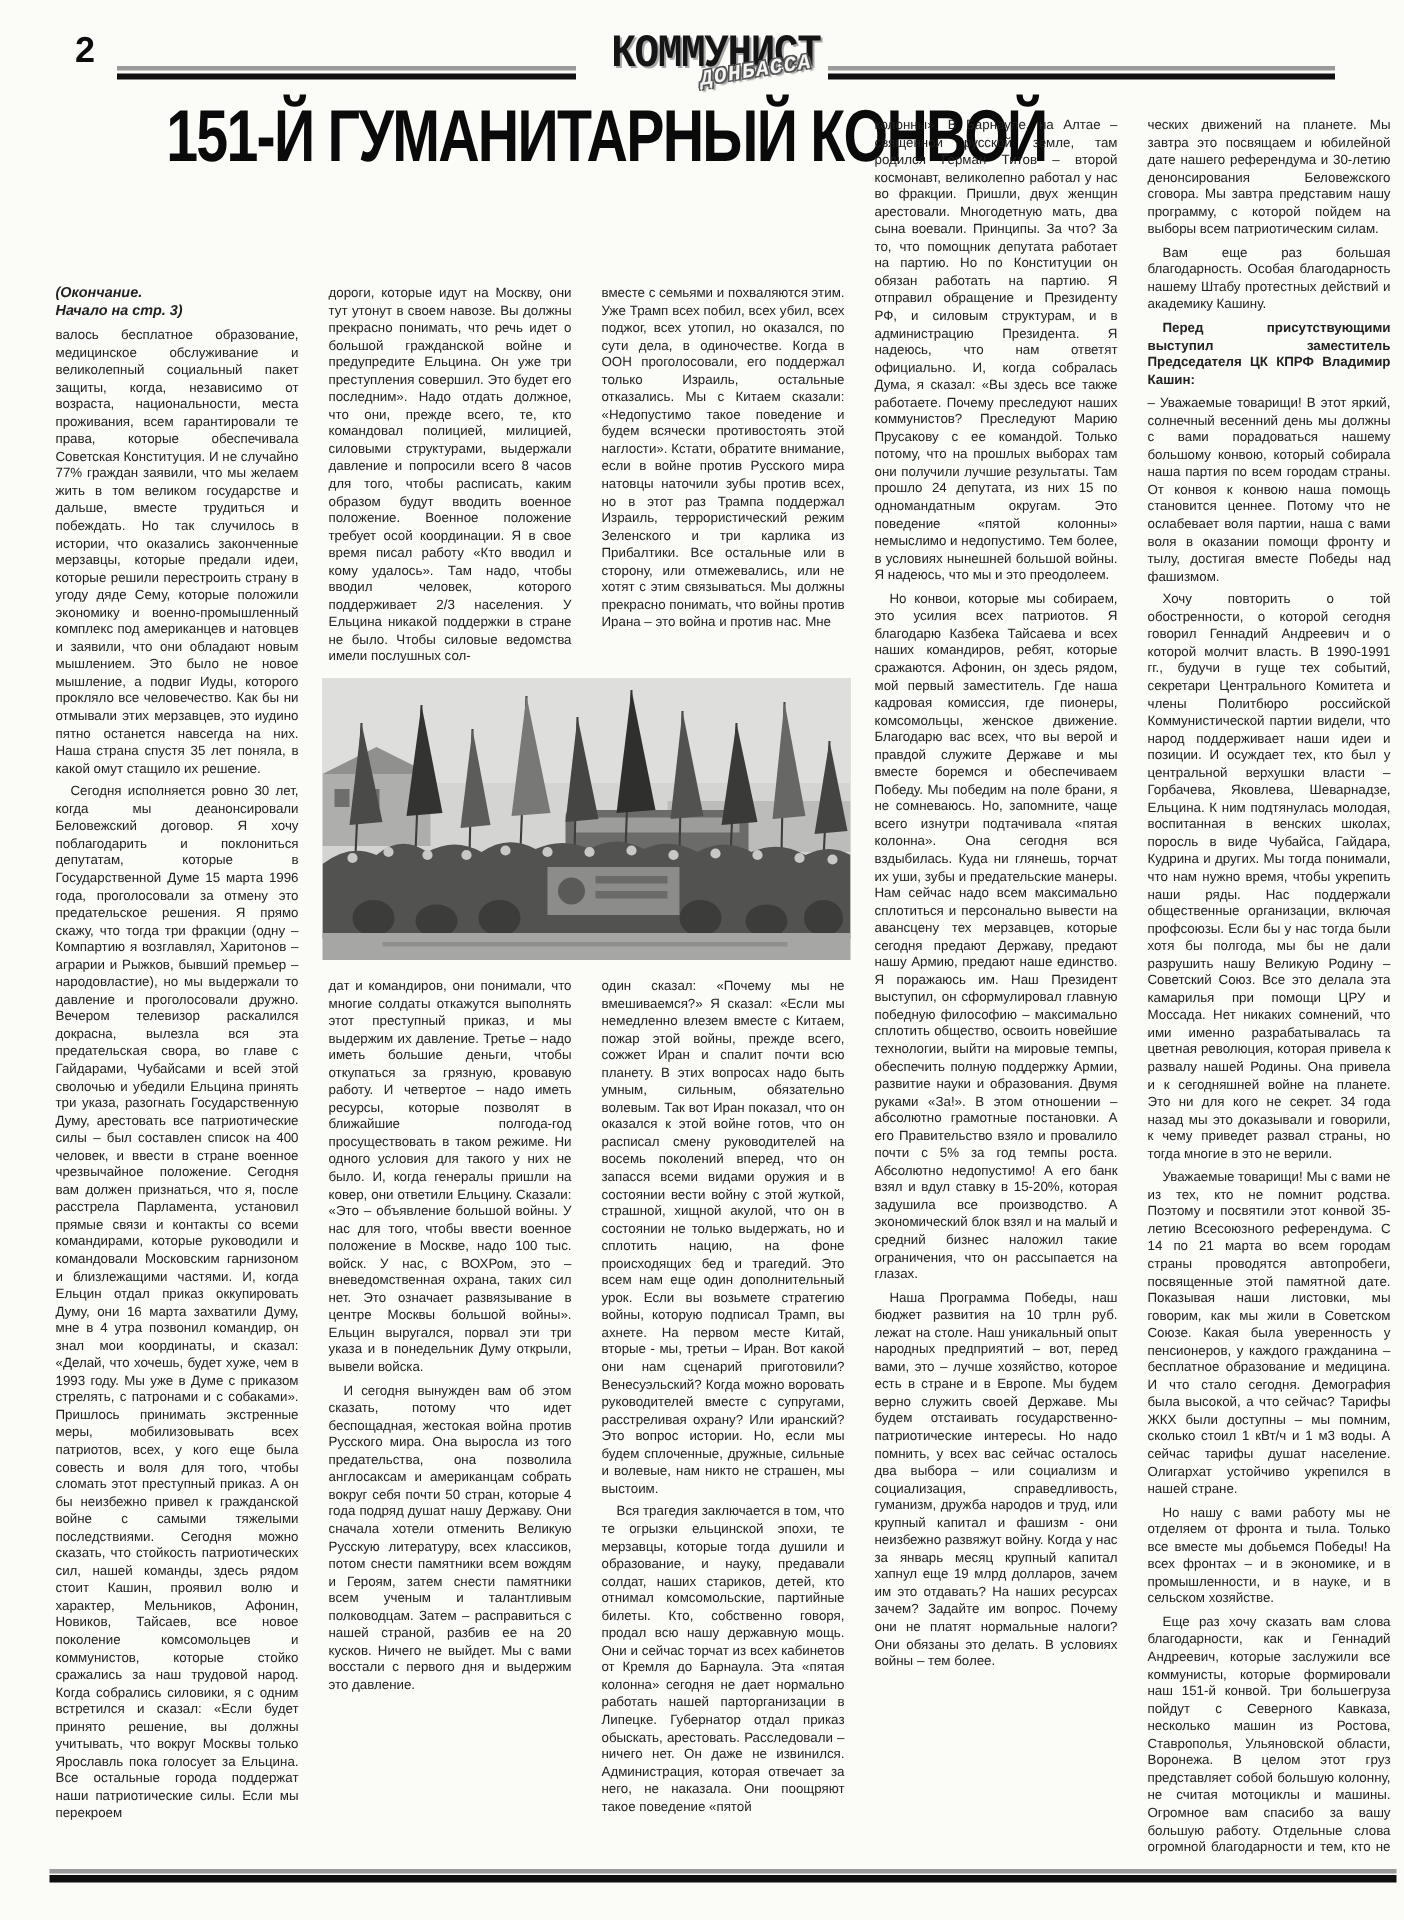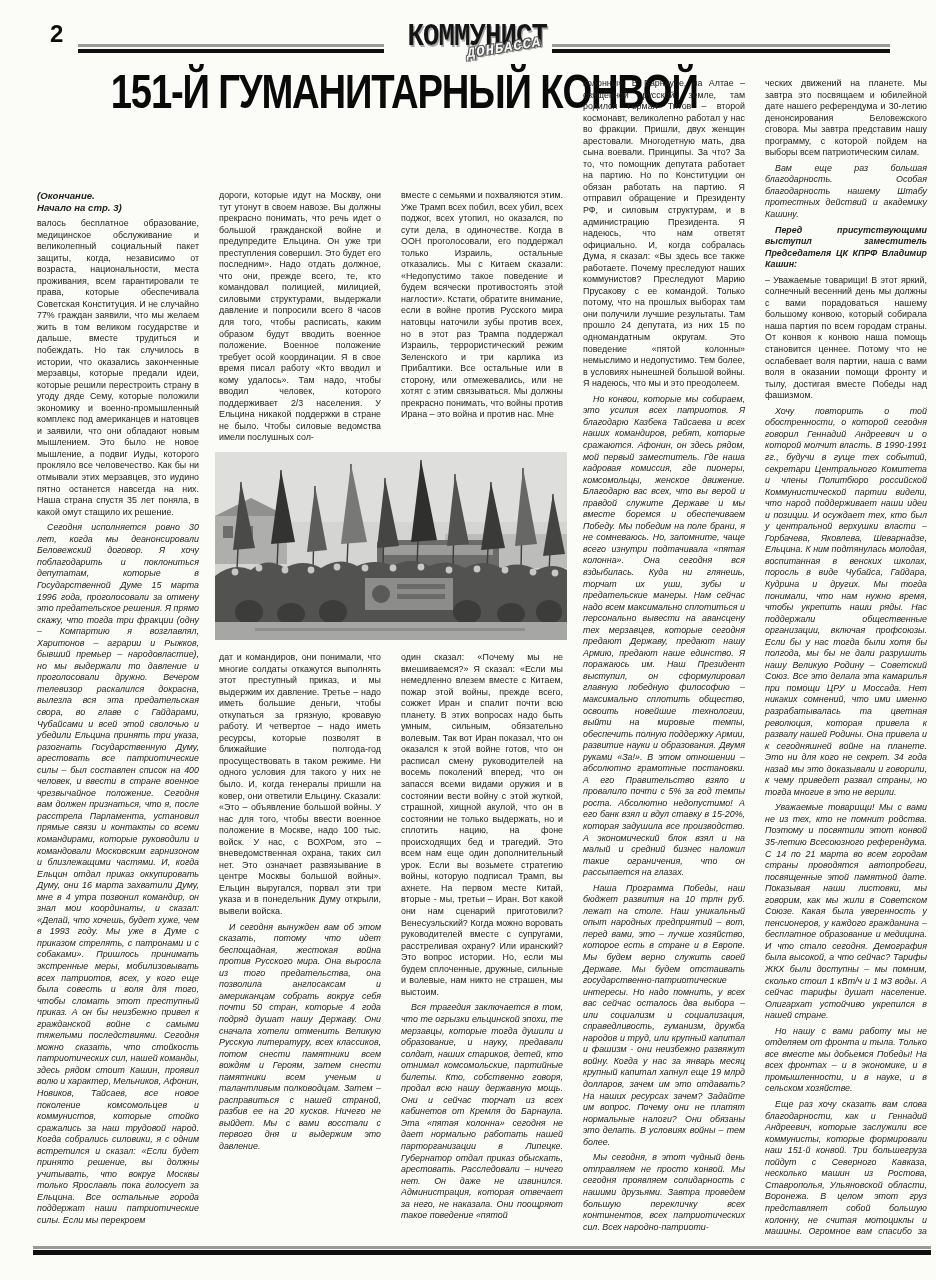--- a/index.html
+++ b/index.html
@@ -21,21 +21,21 @@
   .hsq{display:inline-block;transform:scaleX(.78);transform-origin:center;white-space:nowrap;
        font-weight:bold;letter-spacing:-1.5px;}
   .hl1 .hsq{font-size:49px;line-height:46px;}
   .hl2 .hsq{font-size:49px;line-height:46px;}
   .hl3 .hsq{font-size:41px;line-height:44px;}
   .truck{vertical-align:-2px;margin-right:4px;}
   
   .col{position:absolute;font-size:8.9px;line-height:11.55px;text-align:justify;overflow:hidden;
        color:#222;}
   .col p{margin:4px;}
-  .col p.ind{text-indent:10px;font-style:italic;}
+  .col p.ind{text-indent:10px;}
   .col p.bold{font-weight:bold;}
   .note{font-weight:bold;font-style:italic;font-size:9.6px;line-height:12px;margin:0;}
   
   .photo{position:absolute;left:215px;top:452px;width:352px;height:188px;background:#cfcfcd;}
   .photo svg{display:block;}
 </style>
 </head>
 <body>
 
 <div class="page">
@@ -145,21 +145,20 @@
 
   <div class="col" style="left:397px;top:648px;width:170px;height:590px;">
     <p>один сказал: «Почему мы не вмешиваемся?» Я сказал: «Если мы немедленно влезем вместе с Китаем, пожар этой войны, прежде всего, сожжет Иран и спалит почти всю планету. В этих вопросах надо быть умным, сильным, обязательно волевым. Так вот Иран показал, что он оказался к этой войне готов, что он расписал смену руководителей на восемь поколений вперед, что он запасся всеми видами оружия и в состоянии вести войну с этой жуткой, страшной, хищной акулой, что он в состоянии не только выдержать, но и сплотить нацию, на фоне происходящих бед и трагедий. Это всем нам еще один дополнительный урок. Если вы возьмете стратегию войны, которую подписал Трамп, вы ахнете. На первом месте Китай, вторые - мы, третьи – Иран. Вот какой они нам сценарий приготовили? Венесуэльский? Когда можно воровать руководителей вместе с супругами, расстреливая охрану? Или иранский? Это вопрос истории. Но, если мы будем сплоченные, дружные, сильные и волевые, нам никто не страшен, мы выстоим.</p>
     <p class="ind">Вся трагедия заключается в том, что те огрызки ельцинской эпохи, те мерзавцы, которые тогда душили и образование, и науку, предавали солдат, наших стариков, детей, кто отнимал комсомольские, партийные билеты. Кто, собственно говоря, продал всю нашу державную мощь. Они и сейчас торчат из всех кабинетов от Кремля до Барнаула. Эта «пятая колонна» сегодня не дает нормально работать нашей парторганизации в Липецке. Губернатор отдал приказ обыскать, арестовать. Расследовали – ничего нет. Он даже не извинился. Администрация, которая отвечает за него, не наказала. Они поощряют такое поведение «пятой</p>
   </div>
 
   <div class="col" style="left:579px;top:74px;width:170px;height:1164px;">
     <p>колонны». В Барнауле, на Алтае – священной русской земле, там родился Герман Титов – второй космонавт, великолепно работал у нас во фракции. Пришли, двух женщин арестовали. Многодетную мать, два сына воевали. Принципы. За что? За то, что помощник депутата работает на партию. Но по Конституции он обязан работать на партию. Я отправил обращение и Президенту РФ, и силовым структурам, и в администрацию Президента. Я надеюсь, что нам ответят официально. И, когда собралась Дума, я сказал: «Вы здесь все также работаете. Почему преследуют наших коммунистов? Преследуют Марию Прусакову с ее командой. Только потому, что на прошлых выборах там они получили лучшие результаты. Там прошло 24 депутата, из них 15 по одномандатным округам. Это поведение «пятой колонны» немыслимо и недопустимо. Тем более, в условиях нынешней большой войны. Я надеюсь, что мы и это преодолеем.</p>
     <p class="ind">Но конвои, которые мы собираем, это усилия всех патриотов. Я благодарю Казбека Тайсаева и всех наших командиров, ребят, которые сражаются. Афонин, он здесь рядом, мой первый заместитель. Где наша кадровая комиссия, где пионеры, комсомольцы, женское движение. Благодарю вас всех, что вы верой и правдой служите Державе и мы вместе боремся и обеспечиваем Победу. Мы победим на поле брани, я не сомневаюсь. Но, запомните, чаще всего изнутри подтачивала «пятая колонна». Она сегодня вся вздыбилась. Куда ни глянешь, торчат их уши, зубы и предательские манеры. Нам сейчас надо всем максимально сплотиться и персонально вывести на авансцену тех мерзавцев, которые сегодня предают Державу, предают нашу Армию, предают наше единство. Я поражаюсь им. Наш Президент выступил, он сформулировал главную победную философию – максимально сплотить общество, освоить новейшие технологии, выйти на мировые темпы, обеспечить полную поддержку Армии, развитие науки и образования. Двумя руками «За!». В этом отношении – абсолютно грамотные постановки. А его Правительство взяло и провалило почти с 5% за год темпы роста. Абсолютно недопустимо! А его банк взял и вдул ставку в 15-20%, которая задушила все производство. А экономический блок взял и на малый и средний бизнес наложил такие ограничения, что он рассыпается на глазах.</p>
     <p class="ind">Наша Программа Победы, наш бюджет развития на 10 трлн руб. лежат на столе. Наш уникальный опыт народных предприятий – вот, перед вами, это – лучше хозяйство, которое есть в стране и в Европе. Мы будем верно служить своей Державе. Мы будем отстаивать государственно-патриотические интересы. Но надо помнить, у всех вас сейчас осталось два выбора – или социализм и социализация, справедливость, гуманизм, дружба народов и труд, или крупный капитал и фашизм - они неизбежно развяжут войну. Когда у нас за январь месяц крупный капитал хапнул еще 19 млрд долларов, зачем им это отдавать? На наших ресурсах зачем? Задайте им вопрос. Почему они не платят нормальные налоги? Они обязаны это делать. В условиях войны – тем более.</p>
-    <p class="ind">Мы сегодня, в этот чудный день отправляем не просто конвой. Мы сегодня проявляем солидарность с нашими друзьями. Завтра проведем большую перекличку всех континентов, всех патриотических сил. Всех народно-патриоти-</p>
   </div>
 
   <div class="col" style="left:761px;top:74px;width:170px;height:1164px;">
     <p>ческих движений на планете. Мы завтра это посвящаем и юбилейной дате нашего референдума и 30-летию денонсирования Беловежского сговора. Мы завтра представим нашу программу, с которой пойдем на выборы всем патриотическим силам.</p>
     <p class="ind">Вам еще раз большая благодарность. Особая благодарность нашему Штабу протестных действий и академику Кашину.</p>
     <p class="ind bold">Перед присутствующими выступил заместитель Председателя ЦК КПРФ Владимир Кашин:</p>
     <p>– Уважаемые товарищи! В этот яркий, солнечный весенний день мы должны с вами порадоваться нашему большому конвою, который собирала наша партия по всем городам страны. От конвоя к конвою наша помощь становится ценнее. Потому что не ослабевает воля партии, наша с вами воля в оказании помощи фронту и тылу, достигая вместе Победы над фашизмом.</p>
     <p class="ind">Хочу повторить о той обостренности, о которой сегодня говорил Геннадий Андреевич и о которой молчит власть. В 1990-1991 гг., будучи в гуще тех событий, секретари Центрального Комитета и члены Политбюро российской Коммунистической партии видели, что народ поддерживает наши идеи и позиции. И осуждает тех, кто был у центральной верхушки власти – Горбачева, Яковлева, Шеварнадзе, Ельцина. К ним подтянулась молодая, воспитанная в венских школах, поросль в виде Чубайса, Гайдара, Кудрина и других. Мы тогда понимали, что нам нужно время, чтобы укрепить наши ряды. Нас поддержали общественные организации, включая профсоюзы. Если бы у нас тогда были хотя бы полгода, мы бы не дали разрушить нашу Великую Родину – Советский Союз. Все это делала эта камарилья при помощи ЦРУ и Моссада. Нет никаких сомнений, что ими именно разрабатывалась та цветная революция, которая привела к развалу нашей Родины. Она привела и к сегодняшней войне на планете. Это ни для кого не секрет. 34 года назад мы это доказывали и говорили, к чему приведет развал страны, но тогда многие в это не верили.</p>
     <p class="ind">Уважаемые товарищи! Мы с вами не из тех, кто не помнит родства. Поэтому и посвятили этот конвой 35-летию Всесоюзного референдума. С 14 по 21 марта во всем городам страны проводятся автопробеги, посвященные этой памятной дате. Показывая наши листовки, мы говорим, как мы жили в Советском Союзе. Какая была уверенность у пенсионеров, у каждого гражданина – бесплатное образование и медицина. И что стало сегодня. Демография была высокой, а что сейчас? Тарифы ЖКХ были доступны – мы помним, сколько стоил 1 кВт/ч и 1 м3 воды. А сейчас тарифы душат население. Олигархат устойчиво укрепился в нашей стране.</p>
     <p class="ind">Но нашу с вами работу мы не отделяем от фронта и тыла. Только все вместе мы добьемся Победы! На всех фронтах – и в экономике, и в промышленности, и в науке, и в сельском хозяйстве.</p>

